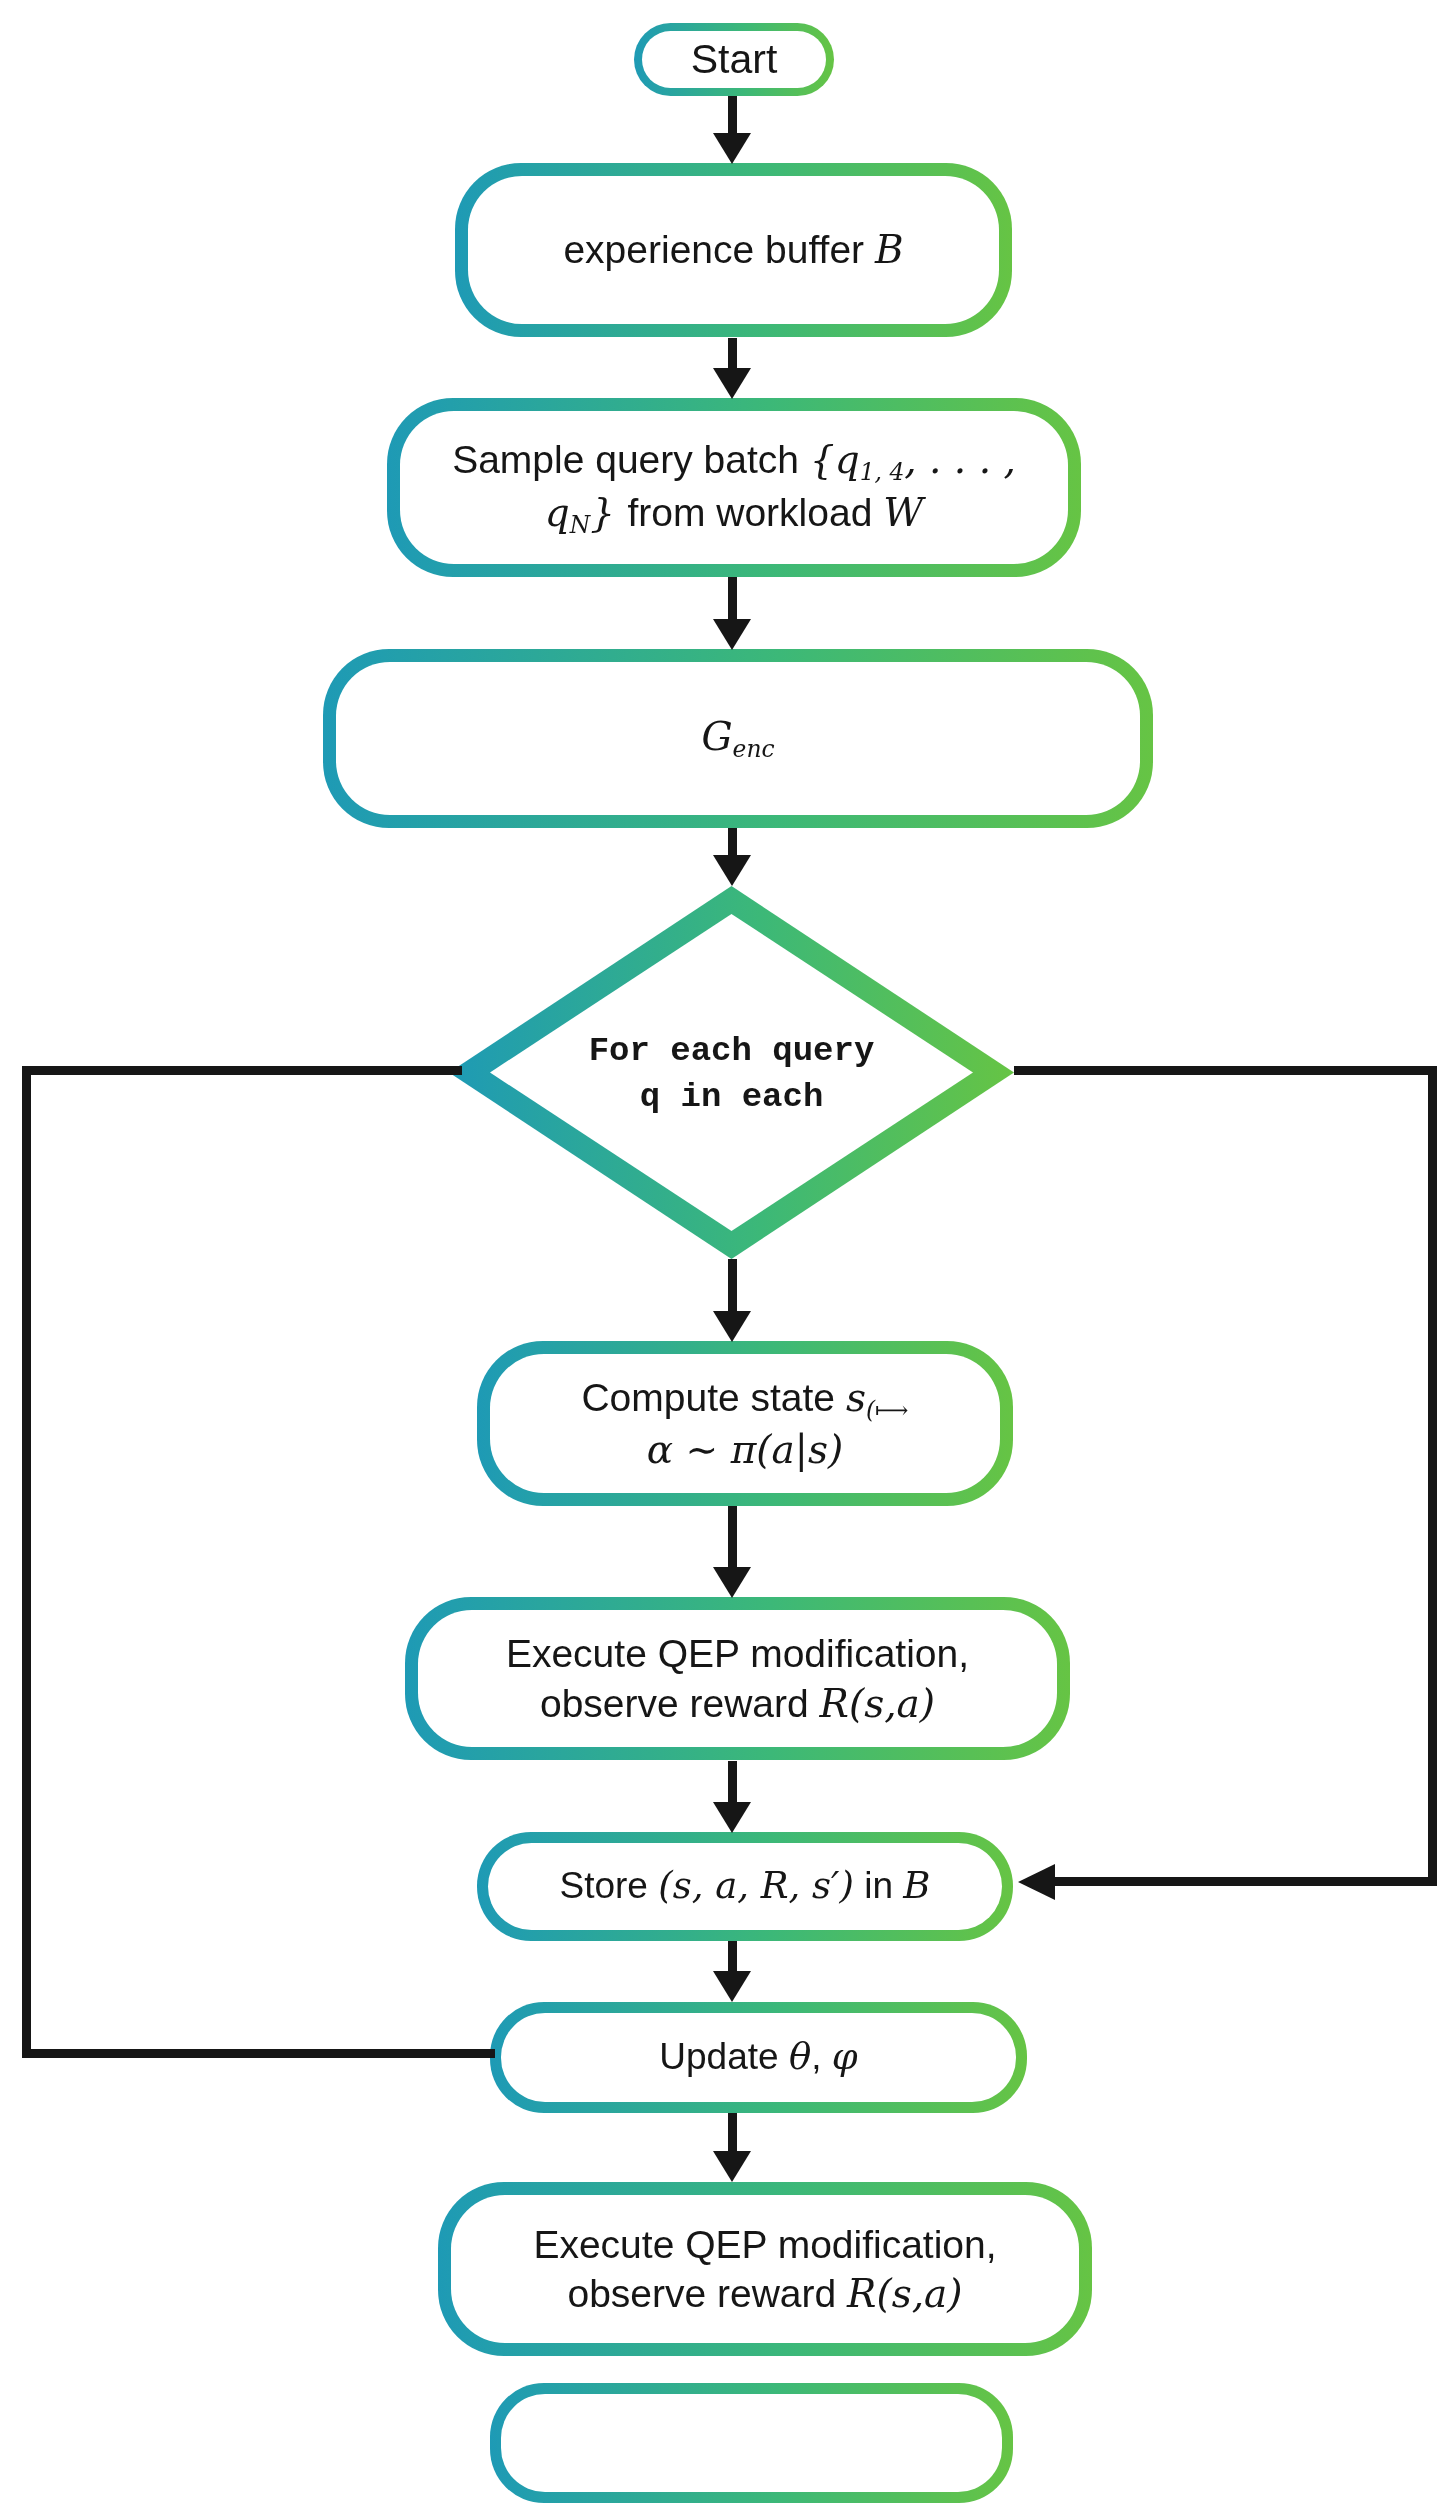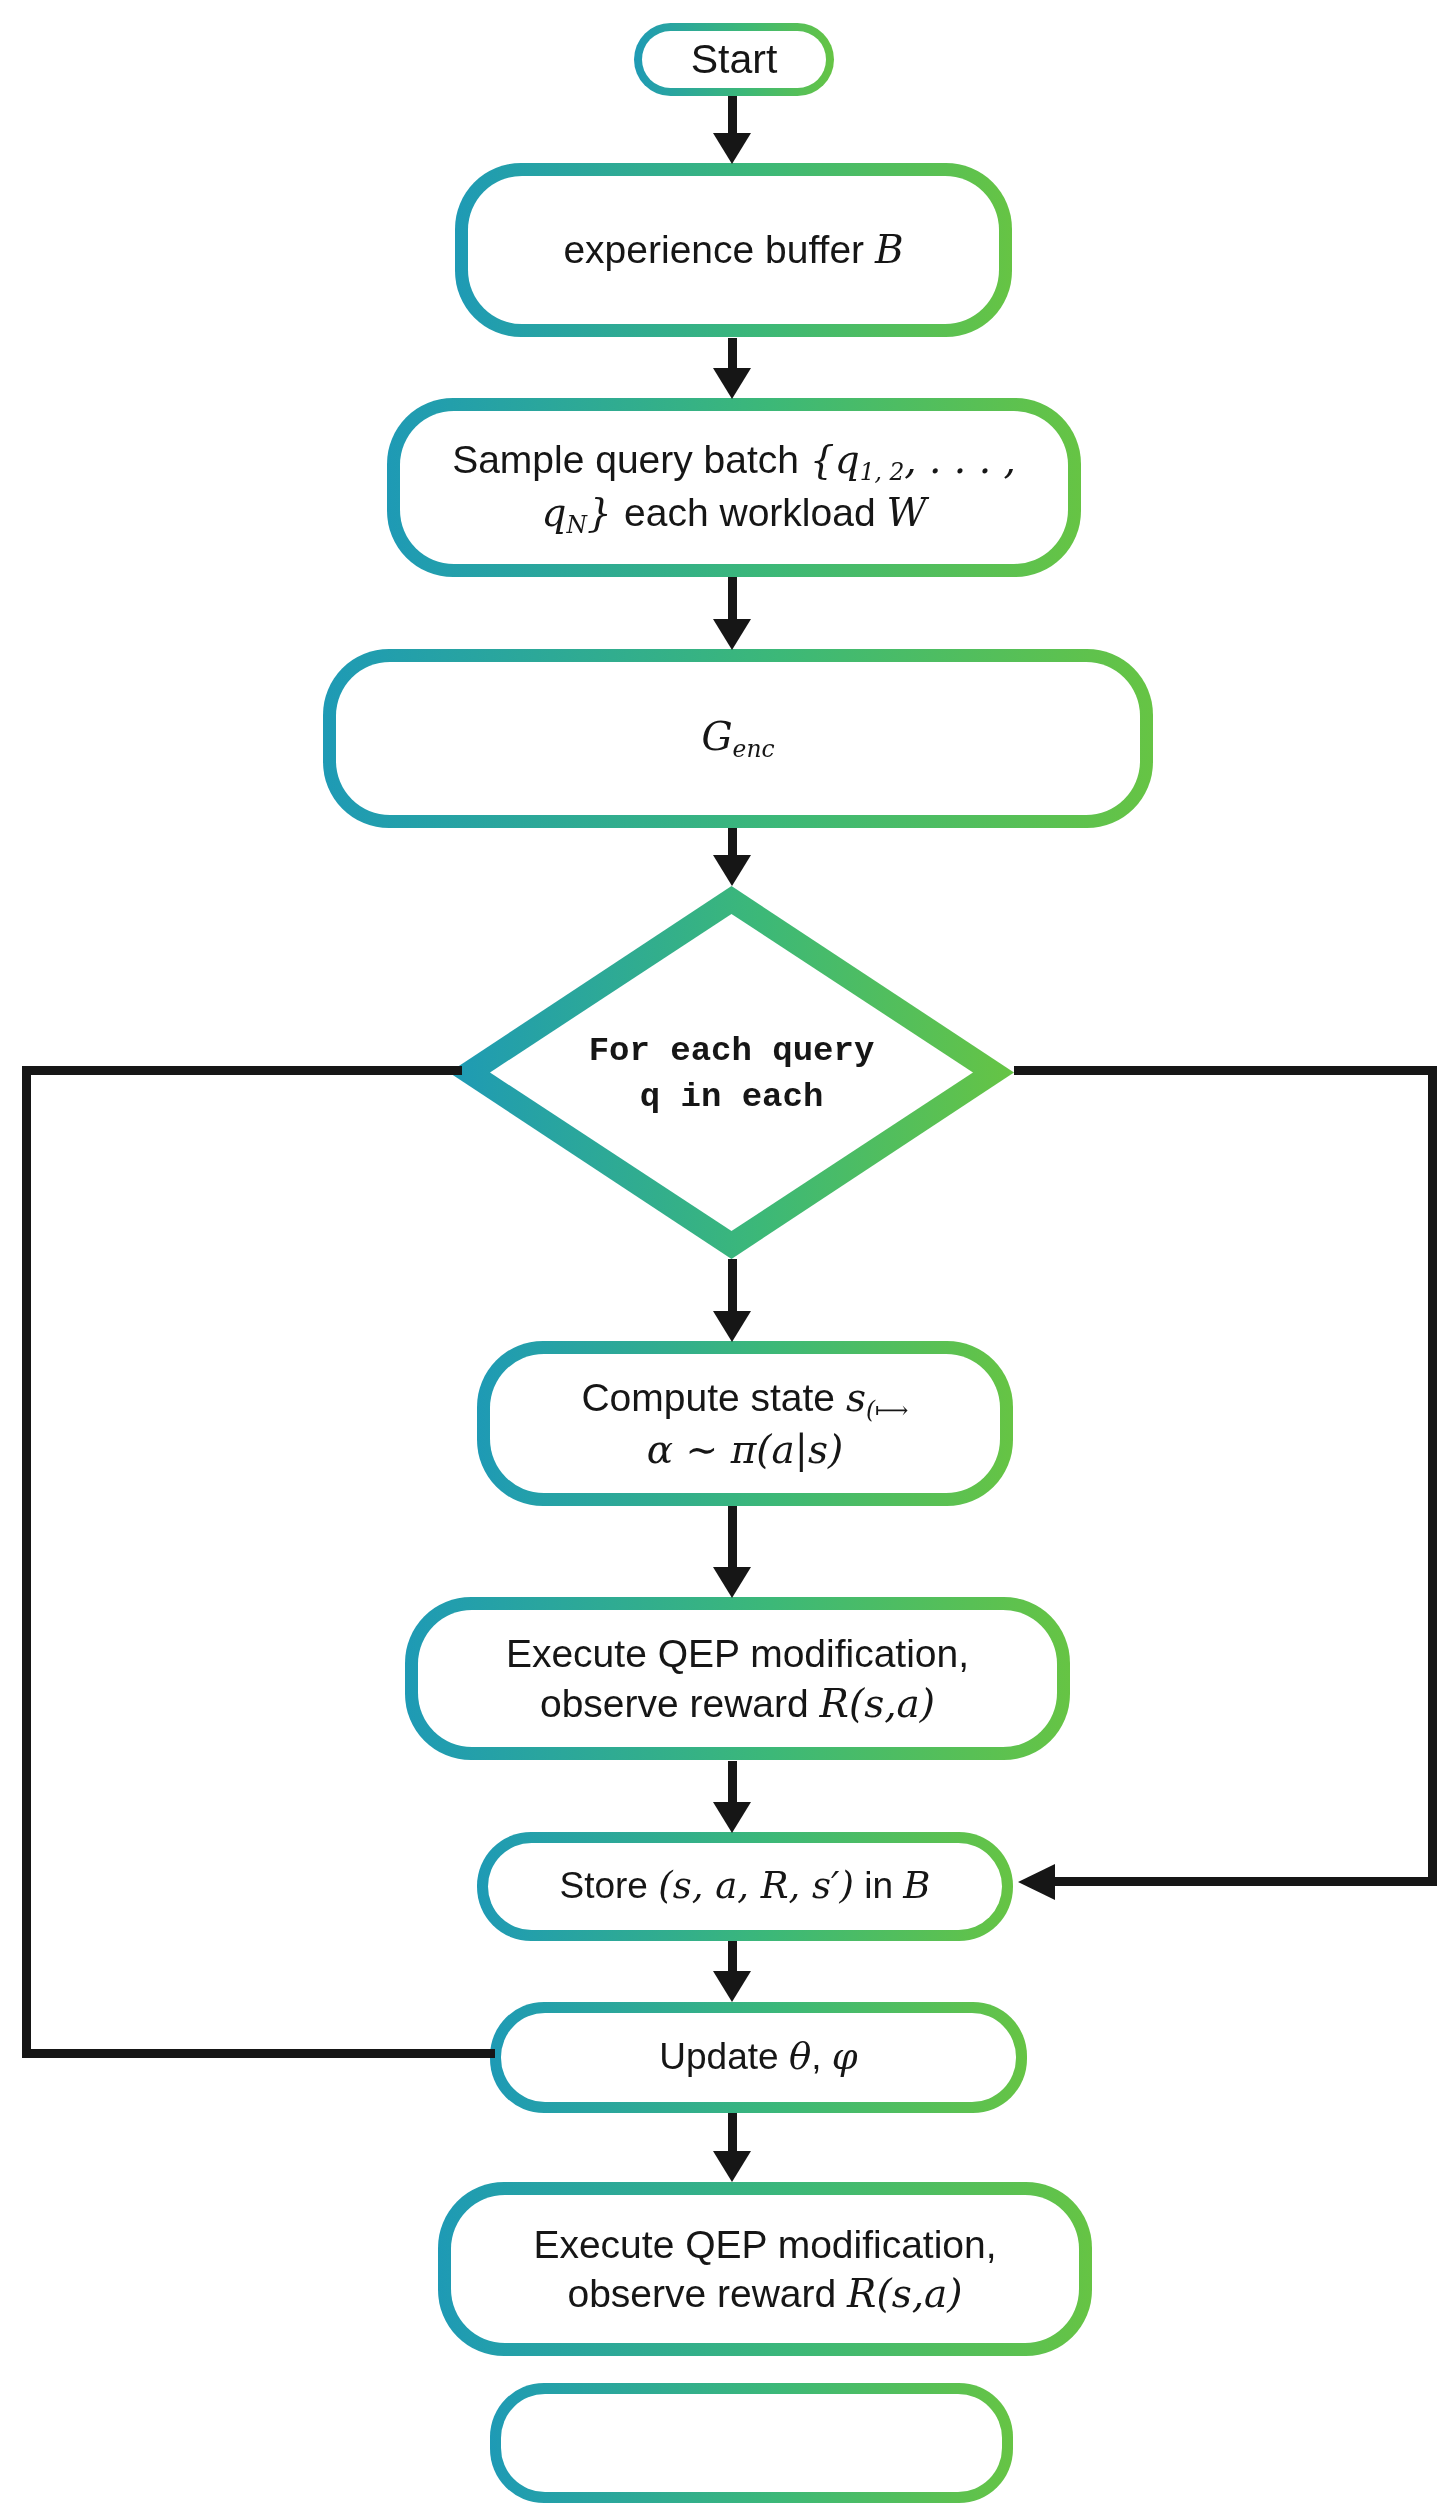--- a/index.html
+++ b/index.html
@@ -61,22 +61,22 @@
   </div>
 
   <div class="gbox r-big" id="n-init">
     <div class="inner fs-box">
         <div class="tline"><span class="seg-n">experience buffer </span><span class="seg-m">B</span></div>
       </div>
   </div>
 
   <div class="gbox r-big" id="n-sample">
     <div class="inner fs-box">
-        <div class="tline"><span class="seg-n">Sample query batch </span><span class="seg-m">{q</span><span class="seg-sub">1, 2</span><span class="seg-m">, . . . ,</span></div>
-        <div class="tline"><span class="seg-m">q</span><span class="seg-sub">N</span><span class="seg-m">} </span><span class="seg-n">each workload </span><span class="seg-m">W</span></div>
+        <div class="tline"><span class="seg-n">Sample query batch </span><span class="seg-m">{q</span><span class="seg-sub">1, 4</span><span class="seg-m">, . . . ,</span></div>
+        <div class="tline"><span class="seg-m">q</span><span class="seg-sub">N</span><span class="seg-m">} </span><span class="seg-n">from workload </span><span class="seg-m">W</span></div>
       </div>
   </div>
 
   <div class="gbox r-big" id="n-encode">
     <div class="inner fs-box">
         <div class="tline"><span class="seg-m">G</span><span class="seg-sub">enc</span></div>
       </div>
   </div>
 
   <div class="diamond" id="n-diamond">

